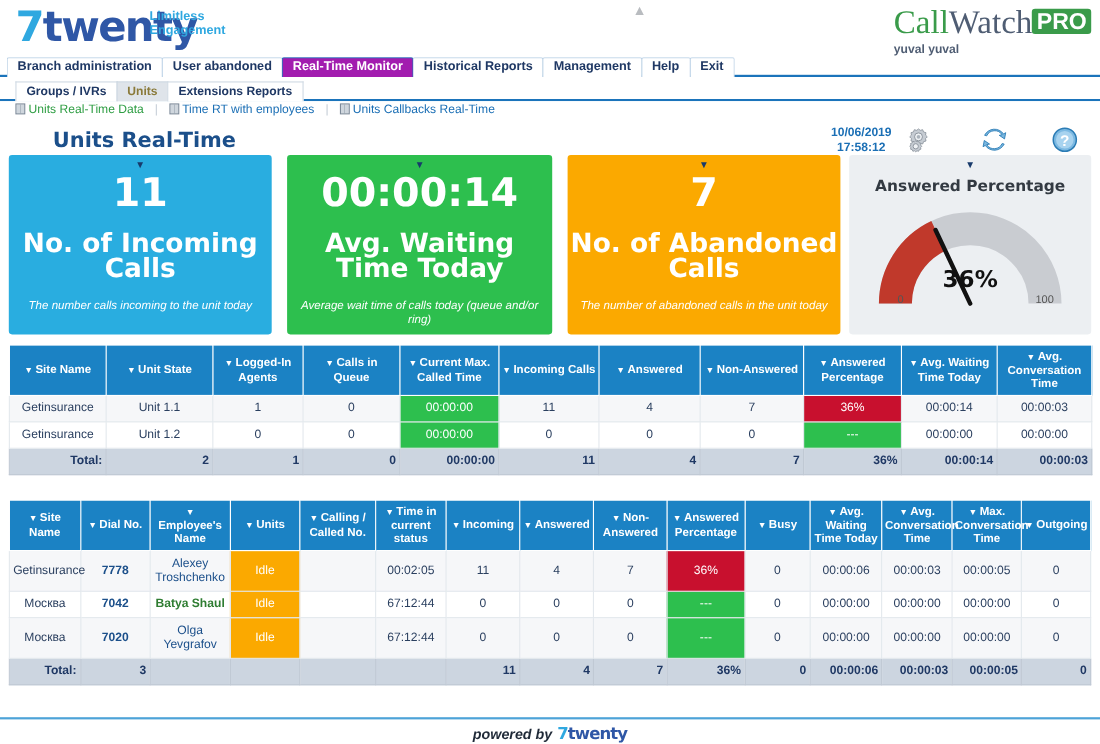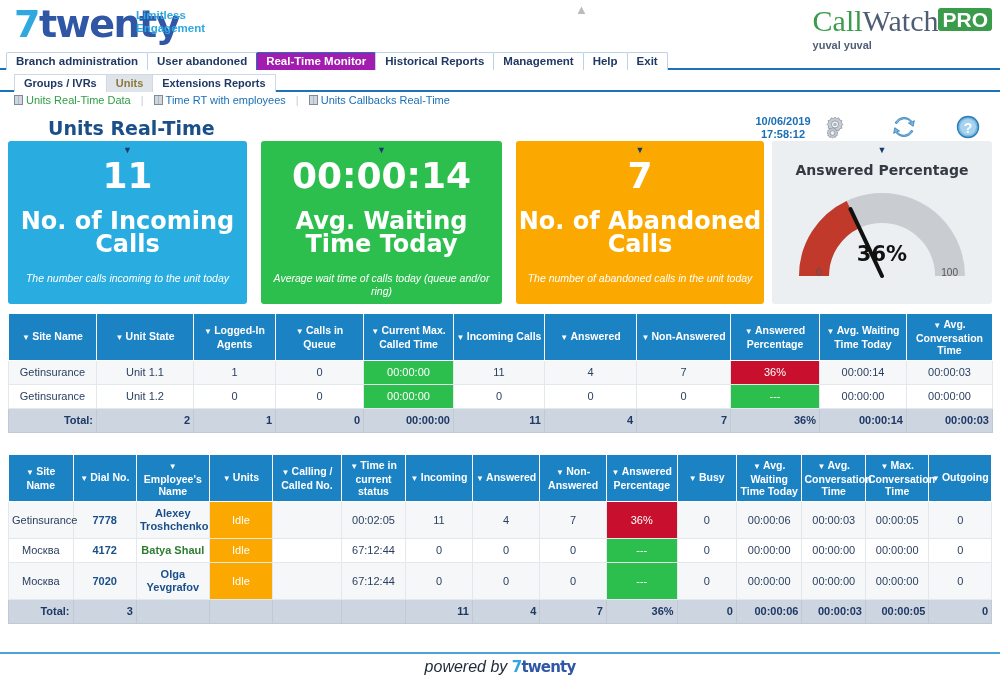--- a/index.html
+++ b/index.html
@@ -146,30 +146,30 @@
     border:1px solid #e3e8ed; font-size:11px; padding:5px 3px;
     text-align:center; color:#2a3f5f; background:#fff; line-height:13px;
   }
   .grid tr.alt td { background:#f6f7f9; }
   .grid tr.total td {
     background:#ccd5e0; font-weight:bold; color:#1f3864; border-color:#c0c9d4;text-align:right;
   }
   td.green { background:#2DBF4E !important; color:#fff; }
   td.red   { background:#C8102E !important; color:#fff; }
   td.orange{ background:#FBA900 !important; color:#fff; }
-  td.name-blue  { color:#1b4f8a; font-weight:bold; }
+  td.name-blue  { color:#1b4f8a; font-weight:normal; }
   td.name-green { color:#2f7d32; font-weight:bold; }
   td.dial { color:#1b4f8a; font-weight:bold; }
 
   
   #footer {
     position:absolute; left:0; bottom:0; width:1000px; height:24px;
     border-top:2px solid #4da3d8; text-align:center; padding-top:4px;
   }
-  #footer .pb { font-size:16px; font-style:italic; font-weight:normal; color:#1f2937; }
+  #footer .pb { font-size:13px; font-style:italic; font-weight:bold; color:#1f2937; }
   #footer .f7 {
     font-size:15px; font-weight:bold; letter-spacing:-0.8px; color:#2F57A6;
     font-family:"DejaVu Sans", sans-serif;
   }
   #footer .f7 .s { color:#2FA8E0; }
 </style>
 </head>
 <body>
 
 <div id="topbar">
@@ -387,21 +387,21 @@
           <td>7</td>
           <td class="red">36%</td>
           <td>0</td>
           <td>00:00:06</td>
           <td>00:00:03</td>
           <td>00:00:05</td>
           <td>0</td>
         </tr>
         <tr class="">
           <td>Москва</td>
-          <td class="dial">4172</td>
+          <td class="dial">7042</td>
           <td class="name-green">Batya Shaul</td>
           <td class="orange">Idle</td>
           <td></td>
           <td>67:12:44</td>
           <td>0</td>
           <td>0</td>
           <td>0</td>
           <td class="green">---</td>
           <td>0</td>
           <td>00:00:00</td>

